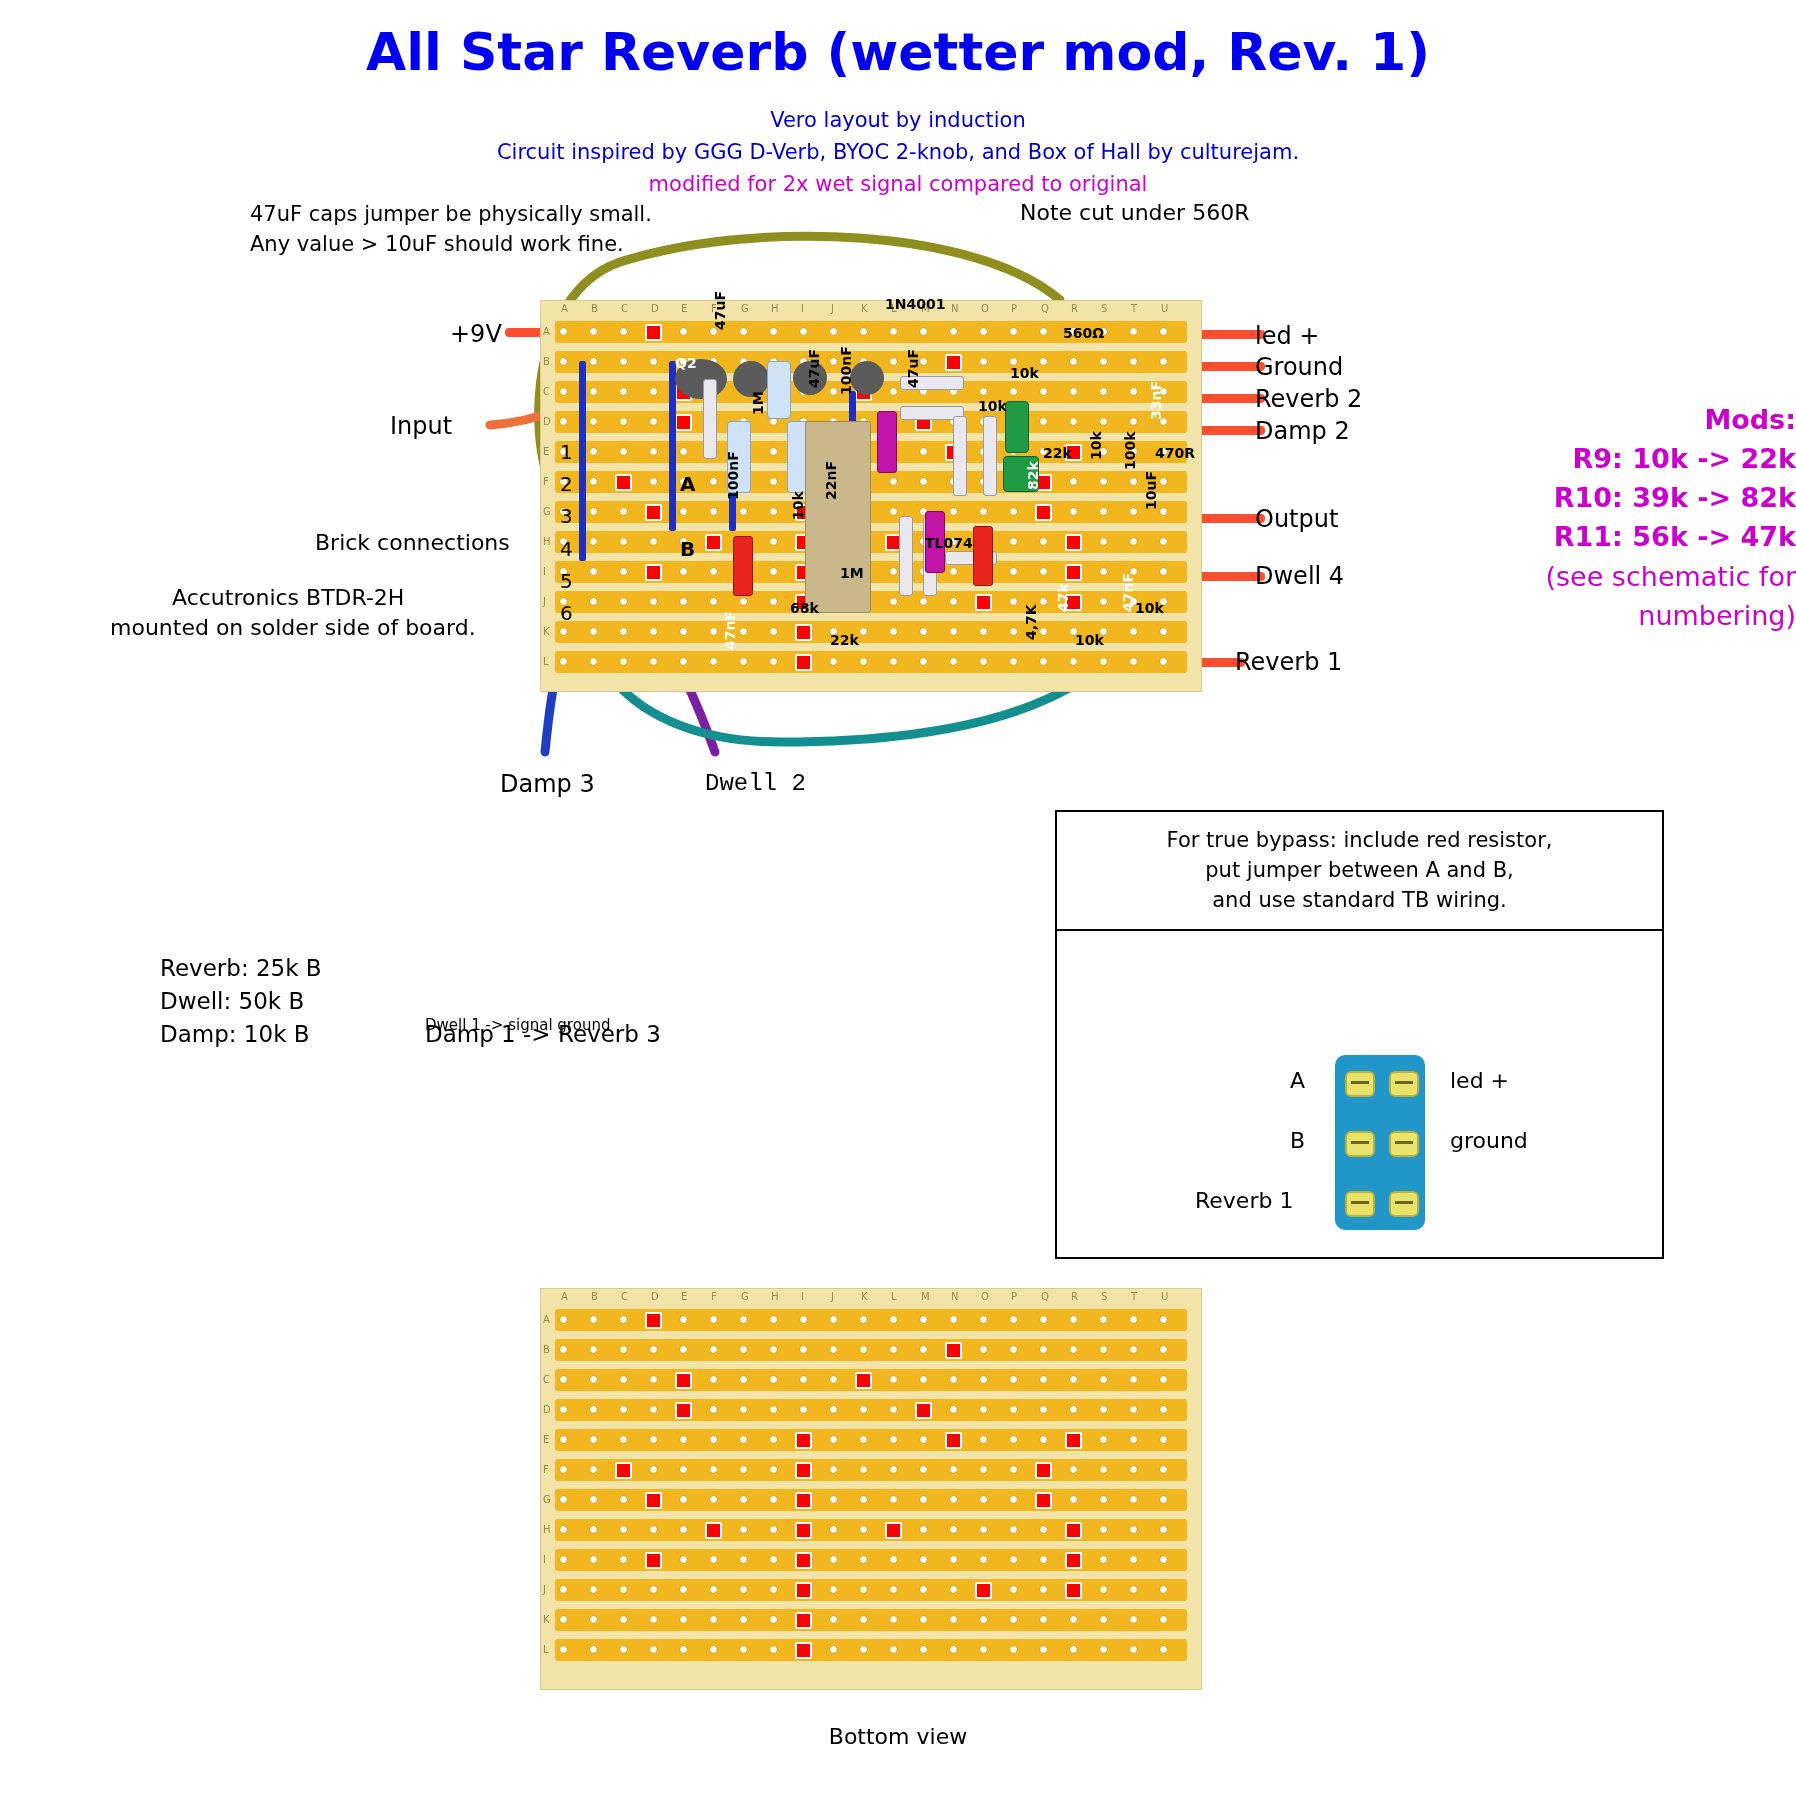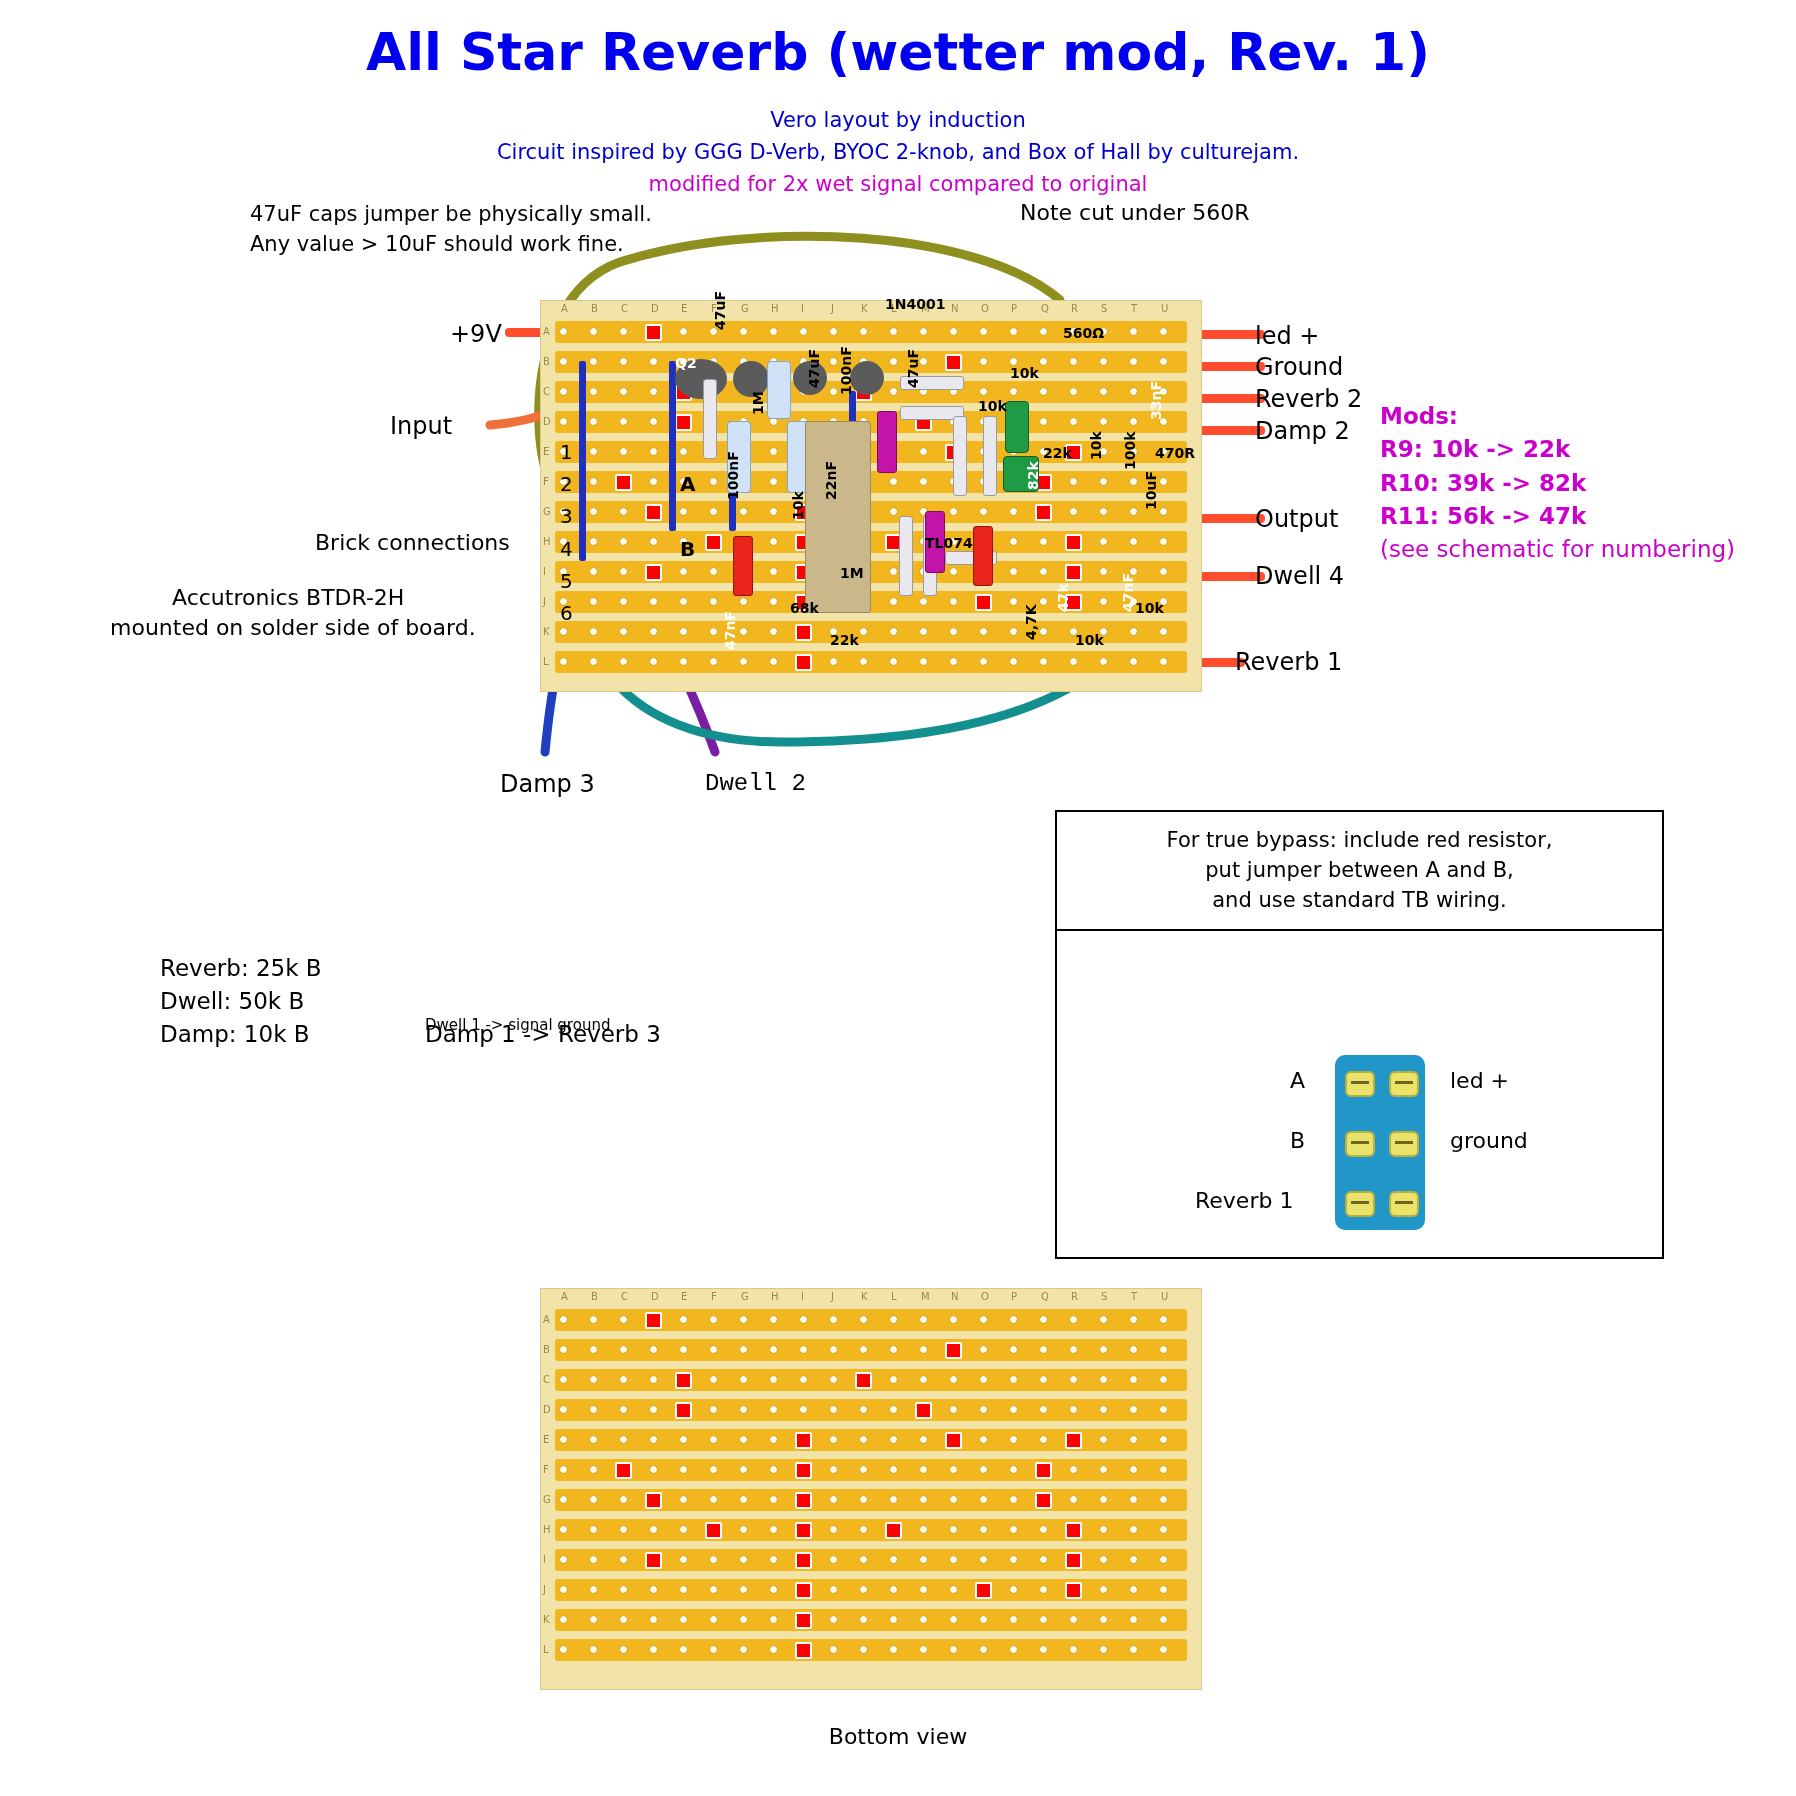--- a/index.html
+++ b/index.html
@@ -24,21 +24,21 @@
   #sub2{top:140px;}
   #sub3{top:172px;color:#cc00cc;}
   .note{color:#000;font-size:21px;}
   #note-caps1{left:250px;top:202px;}
   #note-caps2{left:250px;top:232px;}
   #note-cut{left:1020px;top:200px;font-size:22px;}
   #brick{left:315px;top:530px;font-size:22px;}
   #accu1{left:172px;top:585px;font-size:22px;}
   #accu2{left:110px;top:615px;font-size:22px;}
   
-  #mods{left:1380px;top:400px;color:#cc00cc;font-size:23px;text-align:left;line-height:1.45;font-weight:bold;}
+  #mods{left:1380px;top:400px;color:#cc00cc;font-size:27px;text-align:right;line-height:1.45;font-weight:bold;}
   #mods .m{display:block;}
   #mods-note{font-weight:normal;}
   
   .potline{font-size:23px;color:#000;}
   #pot1{left:160px;top:955px;}
   #pot2{left:160px;top:988px;}
   #pot3{left:160px;top:1021px;}
   #wire1{left:425px;top:1016px;font-size:15px;}
   #wire2{left:425px;top:1021px;font-size:23px;}
   

